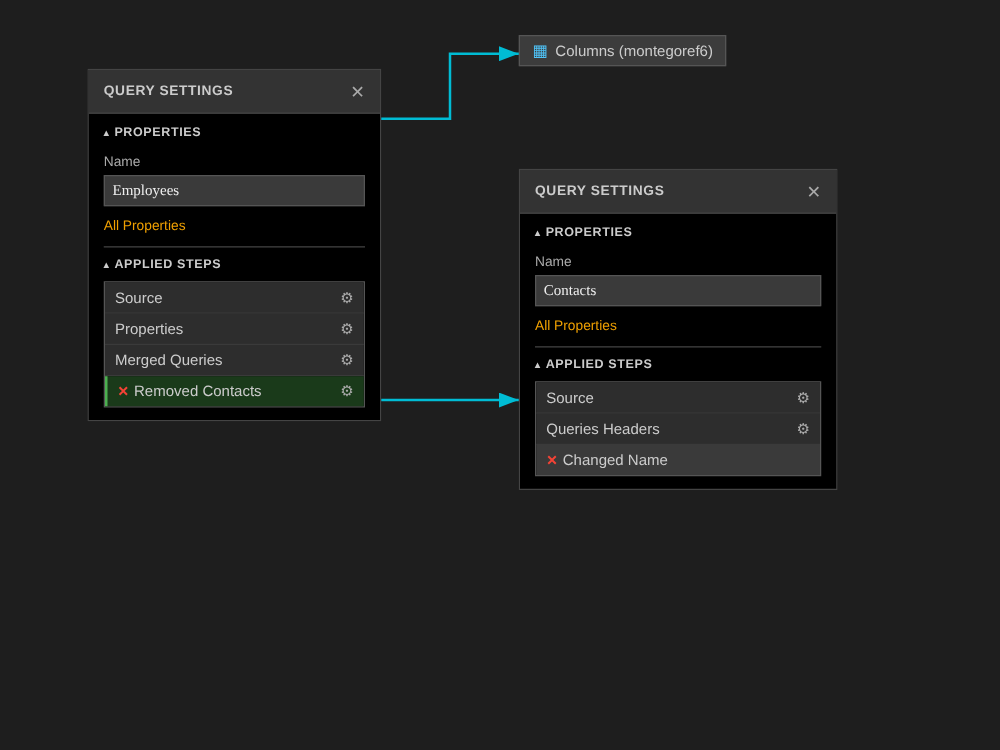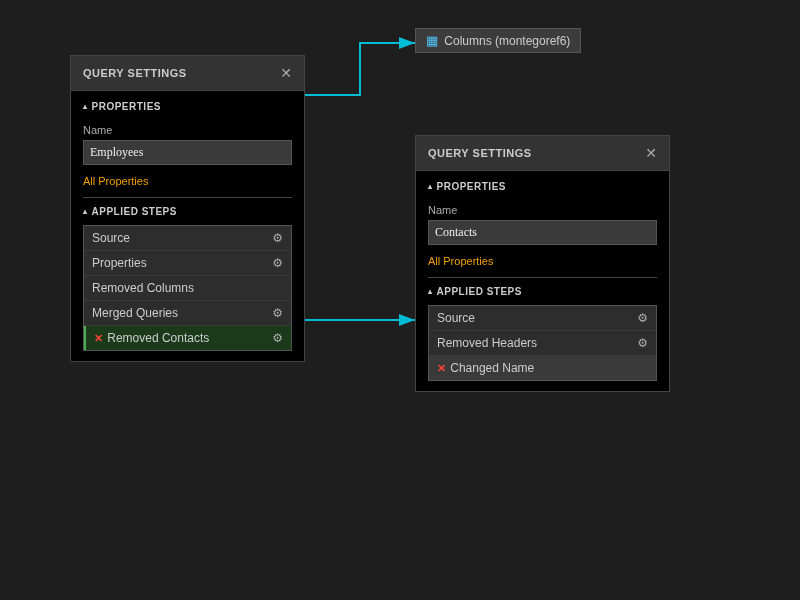--- a/index.html
+++ b/index.html
@@ -223,26 +223,20 @@
           <div class="step-item">
             <div class="step-left">
               <span>Properties</span>
             </div>
             <div class="step-right">
               <span class="gear-icon">⚙</span>
             </div>
           </div>
           <div class="step-item">
             <div class="step-left">
-              <span>Removed Columns</span>
-            </div>
-            <div class="step-right"></div>
-          </div>
-          <div class="step-item">
-            <div class="step-left">
               <span>Merged Queries</span>
             </div>
             <div class="step-right">
               <span class="gear-icon">⚙</span>
             </div>
           </div>
           <div class="step-item selected-green">
             <div class="step-left">
               <span class="step-error">✕</span>
               <span>Removed Contacts</span>
@@ -282,21 +276,21 @@
       <div class="step-item">
             <div class="step-left">
               <span>Source</span>
             </div>
             <div class="step-right">
               <span class="gear-icon">⚙</span>
             </div>
           </div>
           <div class="step-item">
             <div class="step-left">
-              <span>Removed Headers</span>
+              <span>Queries Headers</span>
             </div>
             <div class="step-right">
               <span class="gear-icon">⚙</span>
             </div>
           </div>
           <div class="step-item selected-dark">
             <div class="step-left">
               <span class="step-error">✕</span>
               <span>Changed Name</span>
             </div>

